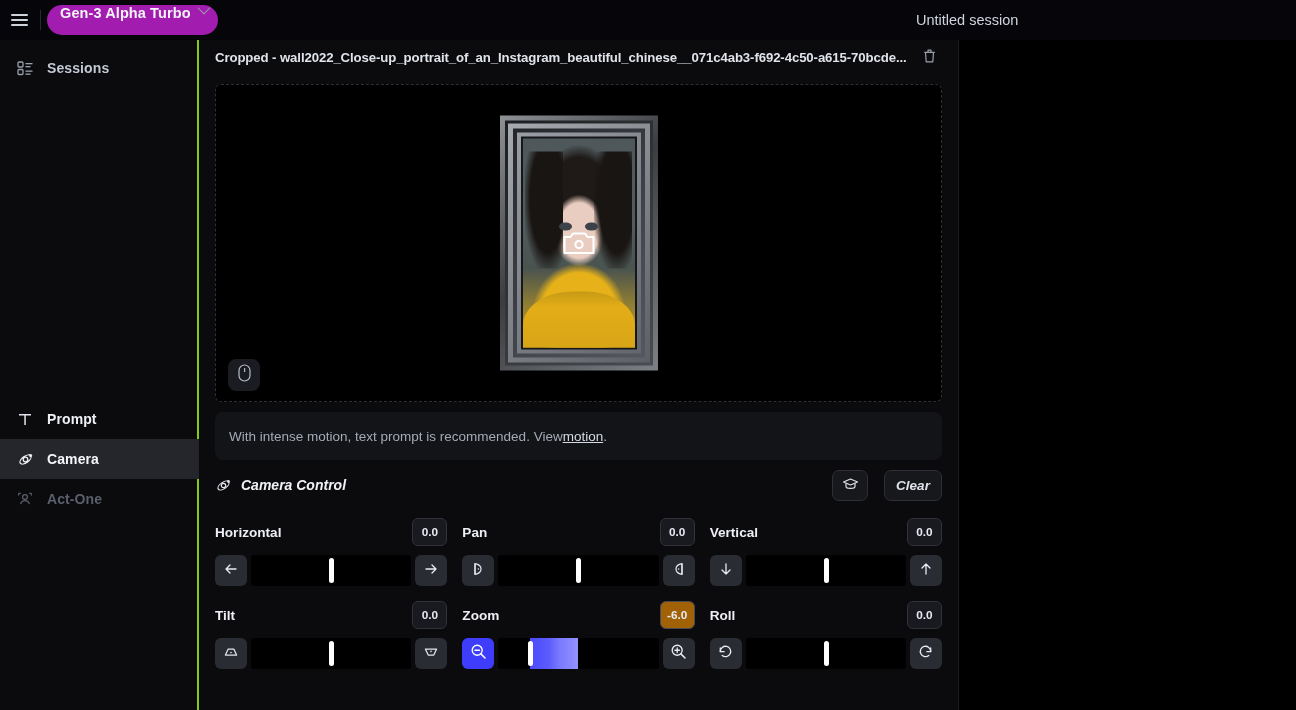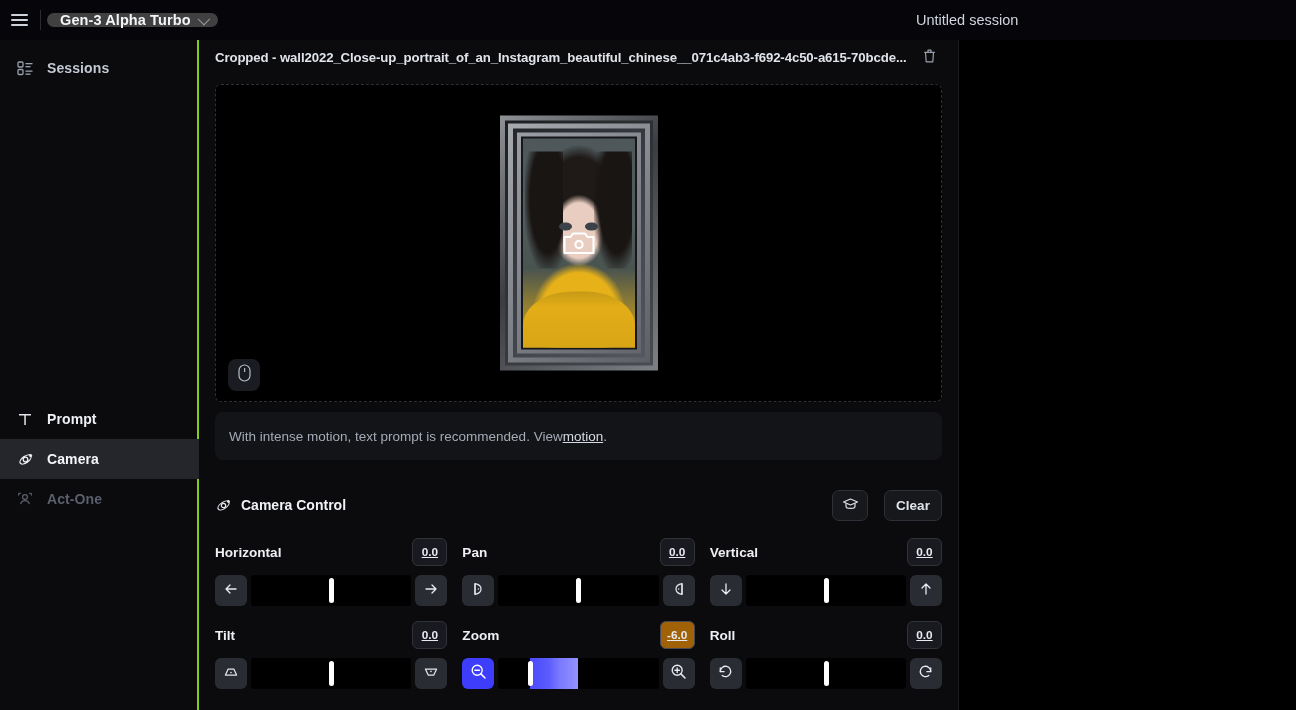--- a/index.html
+++ b/index.html
@@ -27,23 +27,23 @@
     position: absolute; left: 0; width: 17px; height: 1.6px;
     background: #cfd3dc; border-radius: 1px;
   }
   #hamburger .bars i:nth-child(1) { top: 0; }
   #hamburger .bars i:nth-child(2) { top: 5px; }
   #hamburger .bars i:nth-child(3) { top: 10px; }
   #topdiv {
     width: 1px; height: 20px; background: #2a2b31; margin: 0 6px 0 2px;
   }
   #model-pill {
-    display: flex; align-items: center; gap: 7px;
-    height: 14px; padding: 0 11px 0 13px;
-    background: #404040; border-radius: 16px; cursor: pointer;
+    display: flex; gap: 7px;
+    height: 30px; padding: 0 11px 0 13px;
+    background: #a21caf; border-radius: 16px; cursor: pointer;
   }
   #model-pill .label {
     font-size: 14.5px; font-weight: bold; letter-spacing: .1px; color: #f2f4f8;
   }
   .chev {
     width: 9px; height: 9px; border-right: 1.6px solid #9aa0ad;
     border-bottom: 1.6px solid #9aa0ad; transform: rotate(45deg) translateY(-2px);
   }
   #session-title {
     position: absolute; left: 916px; top: 0; height: 40px;
@@ -152,21 +152,21 @@
     margin: 10px 16px 0 16px; height: 48px;
     background: #131417; border-radius: 8px;
     display: flex; align-items: center; padding: 0 14px;
     font-size: 13.5px; color: #a4aab6;
   }
   #hint a { color: #d6dae2; text-decoration: underline; cursor: pointer; }
 
   
   #cc-head {
     display: flex; align-items: center; gap: 9px;
-    margin: 29px 16px 0 16px; height: 32px;
+    margin: 9px 16px 0 16px; height: 32px; font-style: italic;
   }
   #cc-head .cc-ico { width: 17px; height: 17px; display:flex; align-items:center; justify-content:center; }
   #cc-title { font-size: 14px; font-weight: bold; color: #f0f2f7; flex: 1 1 auto; }
   .hbtn {
     height: 31px; border: 1px solid #2e3037; border-radius: 7px;
     background: #17181c; display: flex; align-items: center; justify-content: center;
     cursor: pointer; color: #dfe3ea; font-size: 13.5px; font-weight: bold;
   }
   #btn-learn { width: 36px; }
   #btn-clear { width: 58px; }
@@ -177,21 +177,21 @@
     display: grid; grid-template-columns: repeat(3, 1fr); gap: 0 15px;
   }
   .cell { margin-bottom: 15px; }
   .cell-top {
     display: flex; align-items: center; height: 28px; margin-bottom: 9px;
   }
   .cell-name { flex: 1 1 auto; font-size: 13.6px; font-weight: bold; color: #edeff4; }
   .cell-val {
     width: 35px; height: 28px; border: 1px solid #30323a; border-radius: 6px;
     background: #191a1f; display: flex; align-items: center; justify-content: center;
-    font-size: 11.8px; font-weight: bold; color: #e7eaf0; cursor: text; text-decoration: underline;
+    font-size: 11.8px; font-weight: bold; color: #e7eaf0; cursor: text;
   }
   .cell-val.active { background: #a16207; border-color: #474a55; }
   .cell-row { display: flex; align-items: center; gap: 4px; }
   .sbtn {
     width: 32px; height: 31px; border-radius: 6px; background: #2a2c33;
     display: flex; align-items: center; justify-content: center; cursor: pointer;
     flex: 0 0 32px;
   }
   .sbtn.on { background: #3d3dfb; }
   .track {

